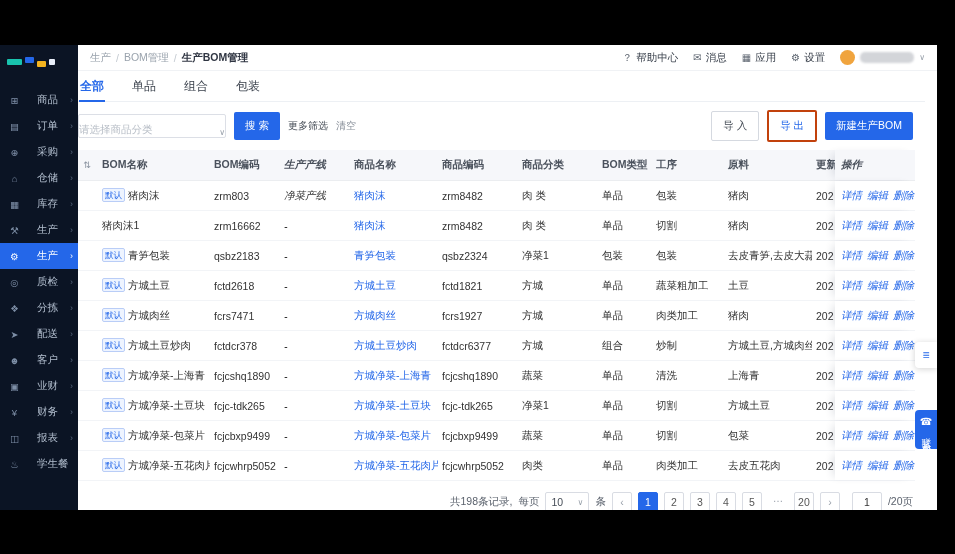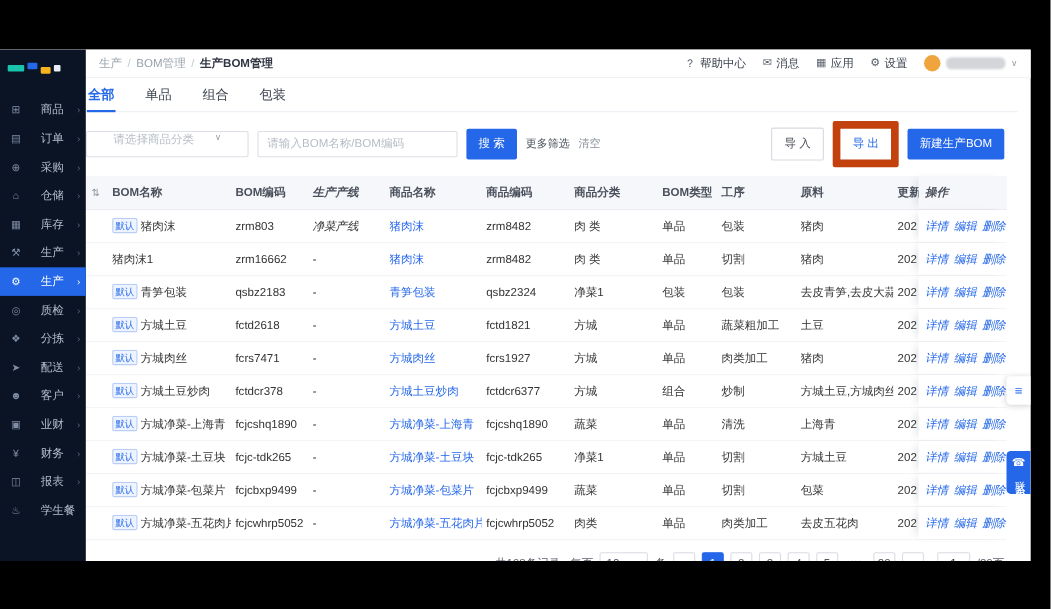--- a/index.html
+++ b/index.html
@@ -45,30 +45,30 @@
   .caret{font-size:8px;color:#98a0aa;}
 
   
   .content{position:absolute;left:66px;top:26px;width:859px;height:439px;background:#fff;}
   .tabs{display:flex;gap:26px;padding:0 13px;border-bottom:1px solid #edf0f4;font-size:12px;color:#3a414c;}
   .tab{padding:7px 1px 5px;cursor:pointer;}
   .tab.active{color:#2467e9;font-weight:bold;border-bottom:2px solid #2467e9;margin-bottom:-1px;}
 
   .filterbar{display:flex;align-items:center;gap:8px;padding:8px 12px;}
   .select{width:148px;height:24px;border:1px solid #dcdfe6;border-radius:2px;display:flex;
-          align-items:flex-start;justify-content:space-between;padding:0 24px;box-sizing:border-box;
+          align-items:flex-end;justify-content:space-between;padding:0 0;box-sizing:border-box;
           font-size:10.5px;color:#b7bdc6;cursor:pointer;background:#fff;}
   .input{width:182px;height:24px;border:1px solid #dcdfe6;border-radius:2px;font-size:10.5px;
          padding:0 8px;box-sizing:border-box;color:#333;outline:none;}
   .input::placeholder{color:#b7bdc6;}
   .btn{height:24px;padding:14px 11px;border:none;border-radius:2px;font-size:10.5px;cursor:pointer;
        display:inline-flex;align-items:center;font-family:inherit;}
   .btn-primary{background:#2467e9;color:#fff;}
   .btn-default{background:#fff;border:1px solid #d5d9e0;color:#454c56;}
-  .btn-ghost{background:#fff;border:7px solid #c2410c;color:#2467e9;}
+  .btn-ghost{background:#fff;border:2px solid #c2410c;color:#2467e9;}
   .textlink{font-size:10px;color:#454c56;cursor:pointer;}
   .textlink.muted{color:#8a919b;}
   .spacer{flex:1;}
 
   
   .table{margin:0 10px;position:relative;font-size:10.5px;color:#333;}
   .trow{display:flex;align-items:center;height:29px;border-bottom:1px solid #f2f4f7;position:relative;}
   .trow.thead{height:30px;background:#f6f7fa;color:#4a515c;font-weight:bold;border-bottom:1px solid #ebedf0;}
   .cell{padding:0 4px;white-space:nowrap;overflow:hidden;box-sizing:border-box;flex-shrink:0;}
   .c0{width:22px;text-align:center;}
@@ -248,21 +248,20 @@
         <div class="tab">单品</div>
         <div class="tab">组合</div>
         <div class="tab">包装</div>
       </div>
 
     <div class="filterbar">
       <div class="select">
         <span class="ph">请选择商品分类</span>
         <span class="caret">∨</span>
       </div>
-      <input class="input" placeholder="请输入BOM名称/BOM编码" style="">
       <button class="btn btn-primary">搜 索</button>
       <span class="textlink">更多筛选</span>
       <span class="textlink muted">清空</span>
       <span class="spacer"></span>
       <button class="btn btn-default">导 入</button>
       <button class="btn btn-ghost">导 出</button>
       <button class="btn btn-primary">新建生产BOM</button>
     </div>
 
     <div class="table">

